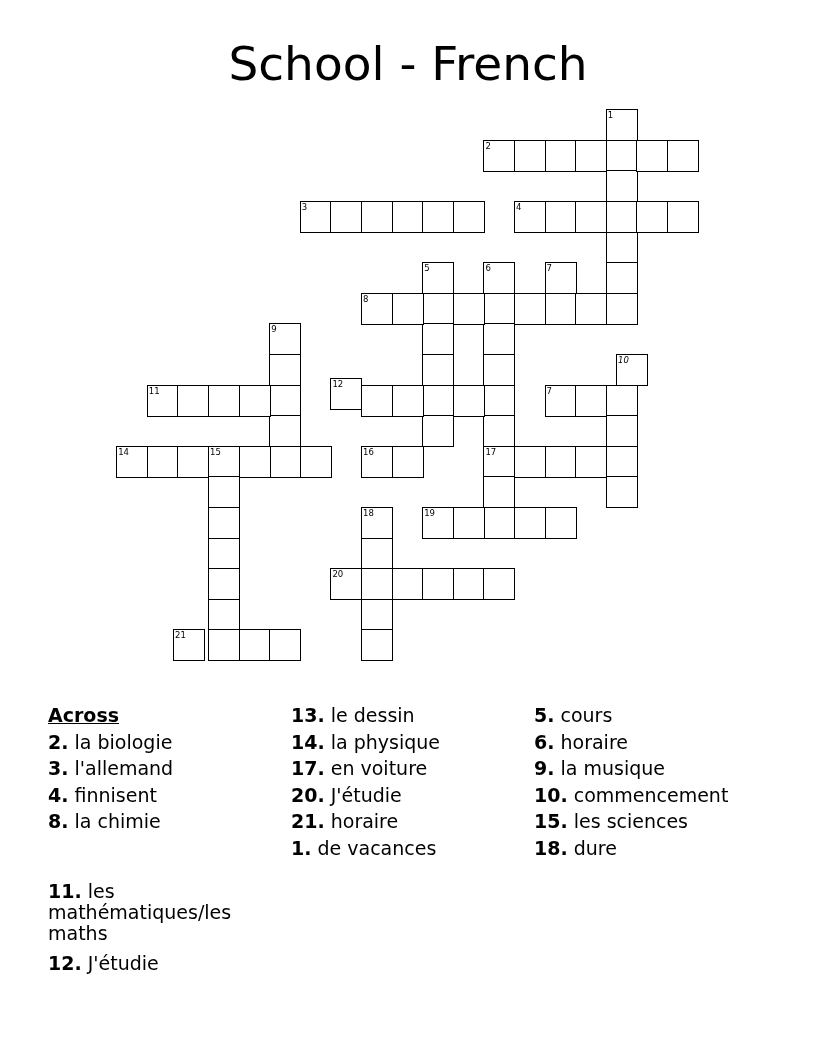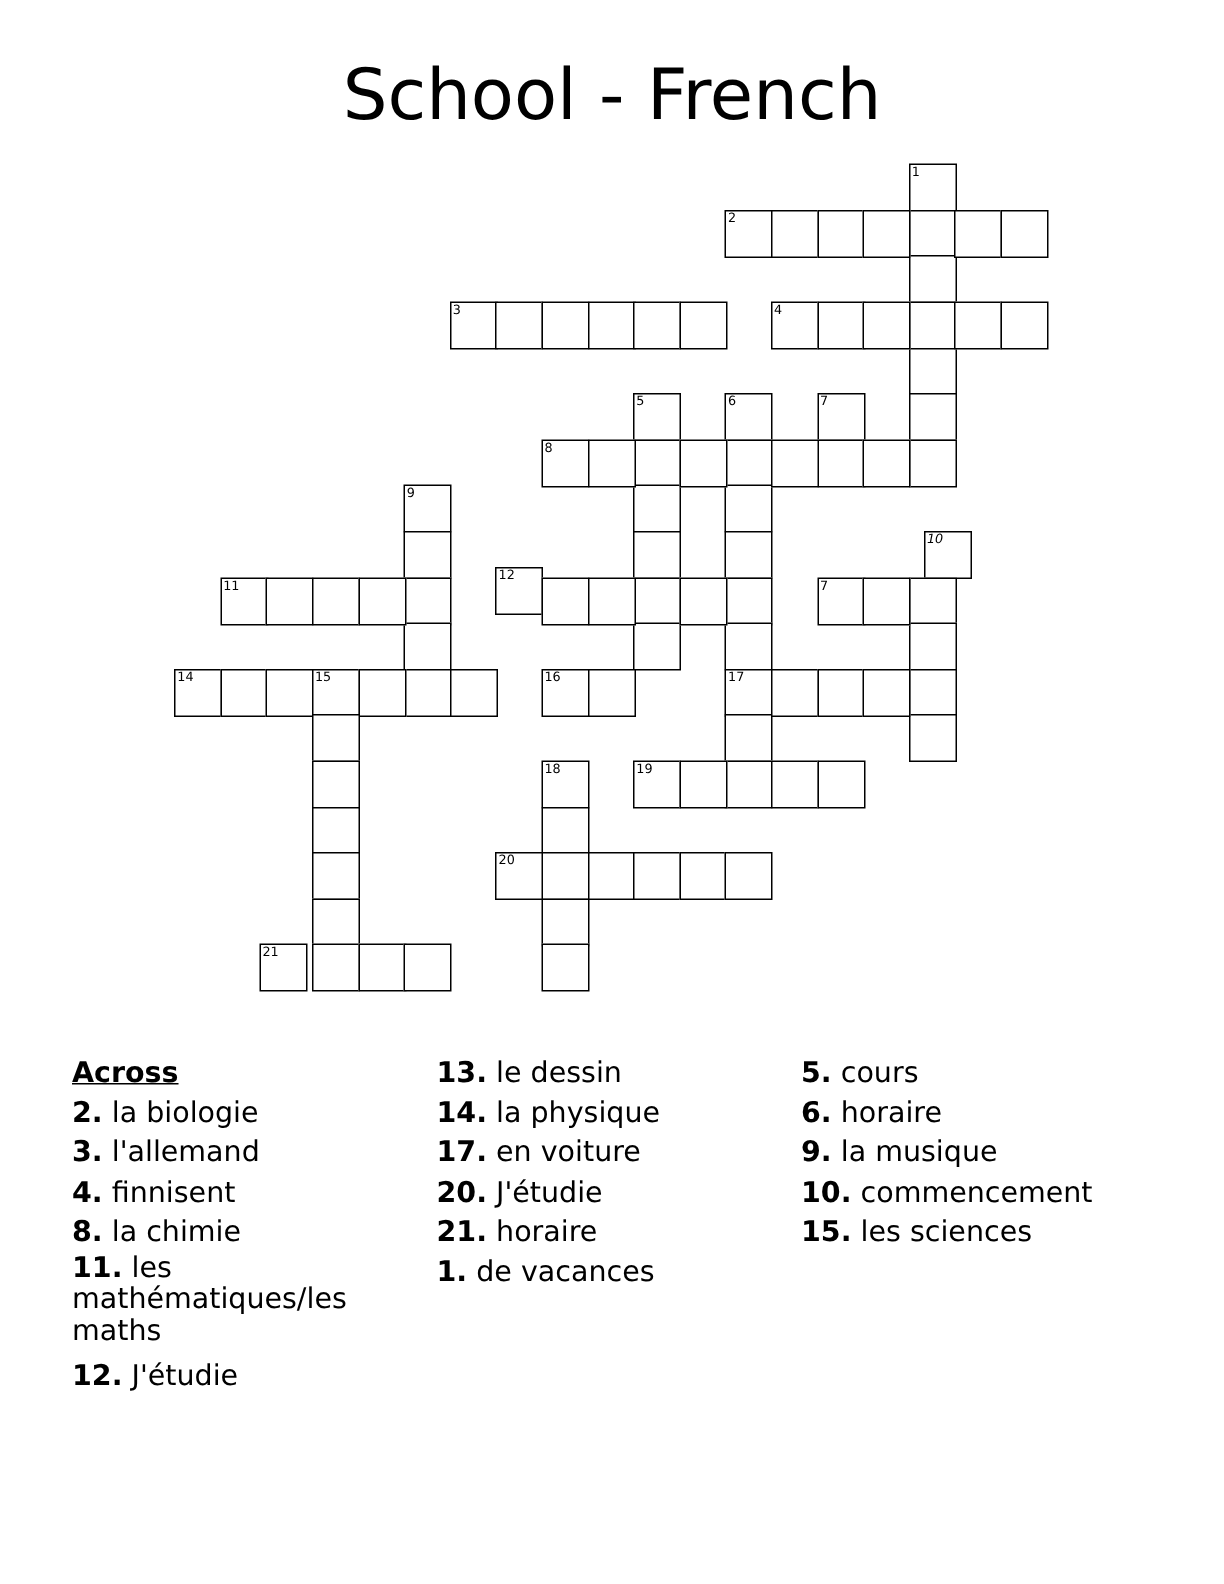--- a/index.html
+++ b/index.html
@@ -165,33 +165,34 @@
     <div class="cell" style="left: 269.2px; top: 629.4px;"></div>
   </div>
 
 <div class="clues">
   <div class="col" style="left:48px;">
     <div class="hdr">Across</div>
     <div class="line"><span class="n">2.</span> <span>la biologie</span></div>
     <div class="line"><span class="n">3.</span> <span>l'allemand</span></div>
     <div class="line"><span class="n">4.</span> <span>finnisent</span></div>
     <div class="line"><span class="n">8.</span> <span>la chimie</span></div>
-    <div class="line wrap" style="width:215px;"><span class="n">11.</span> <span>les mathématiques/les maths</span></div>
+    <div class="line wrap" style="width:215px;margin-top:46px;"><span class="n">11.</span> <span>les mathématiques/les maths</span></div>
     <div class="line"><span class="n">12.</span> <span>J'étudie</span></div>
   </div>
 
   <div class="col" style="left:291px;">
     <div class="line"><span class="n">13.</span> <span>le dessin</span></div>
     <div class="line"><span class="n">14.</span> <span>la physique</span></div>
     <div class="line"><span class="n">17.</span> <span>en voiture</span></div>
     <div class="line"><span class="n">20.</span> <span>J'étudie</span></div>
     <div class="line"><span class="n">21.</span> <span>horaire</span></div>
     <div class="line"><span class="n">1.</span> <span>de vacances</span></div>
   </div>
 
   <div class="col" style="left:534px;">
     <div class="line"><span class="n">5.</span> <span>cours</span></div>
     <div class="line"><span class="n">6.</span> <span>horaire</span></div>
     <div class="line"><span class="n">9.</span> <span>la musique</span></div>
     <div class="line"><span class="n">10.</span> <span>commencement</span></div>
     <div class="line"><span class="n">15.</span> <span>les sciences</span></div>
+    <div class="line"><span class="n">18.</span> <span>dure</span></div>
   </div>
 </div>
 
 </body></html>

